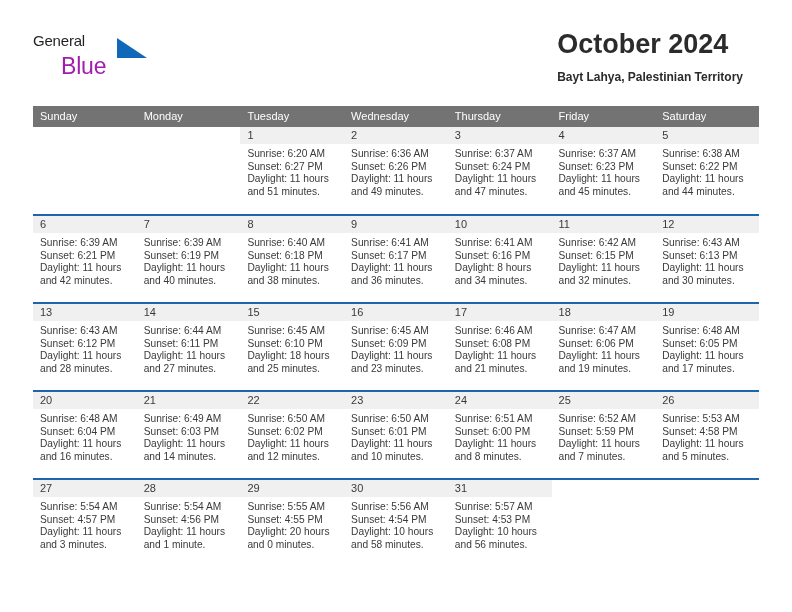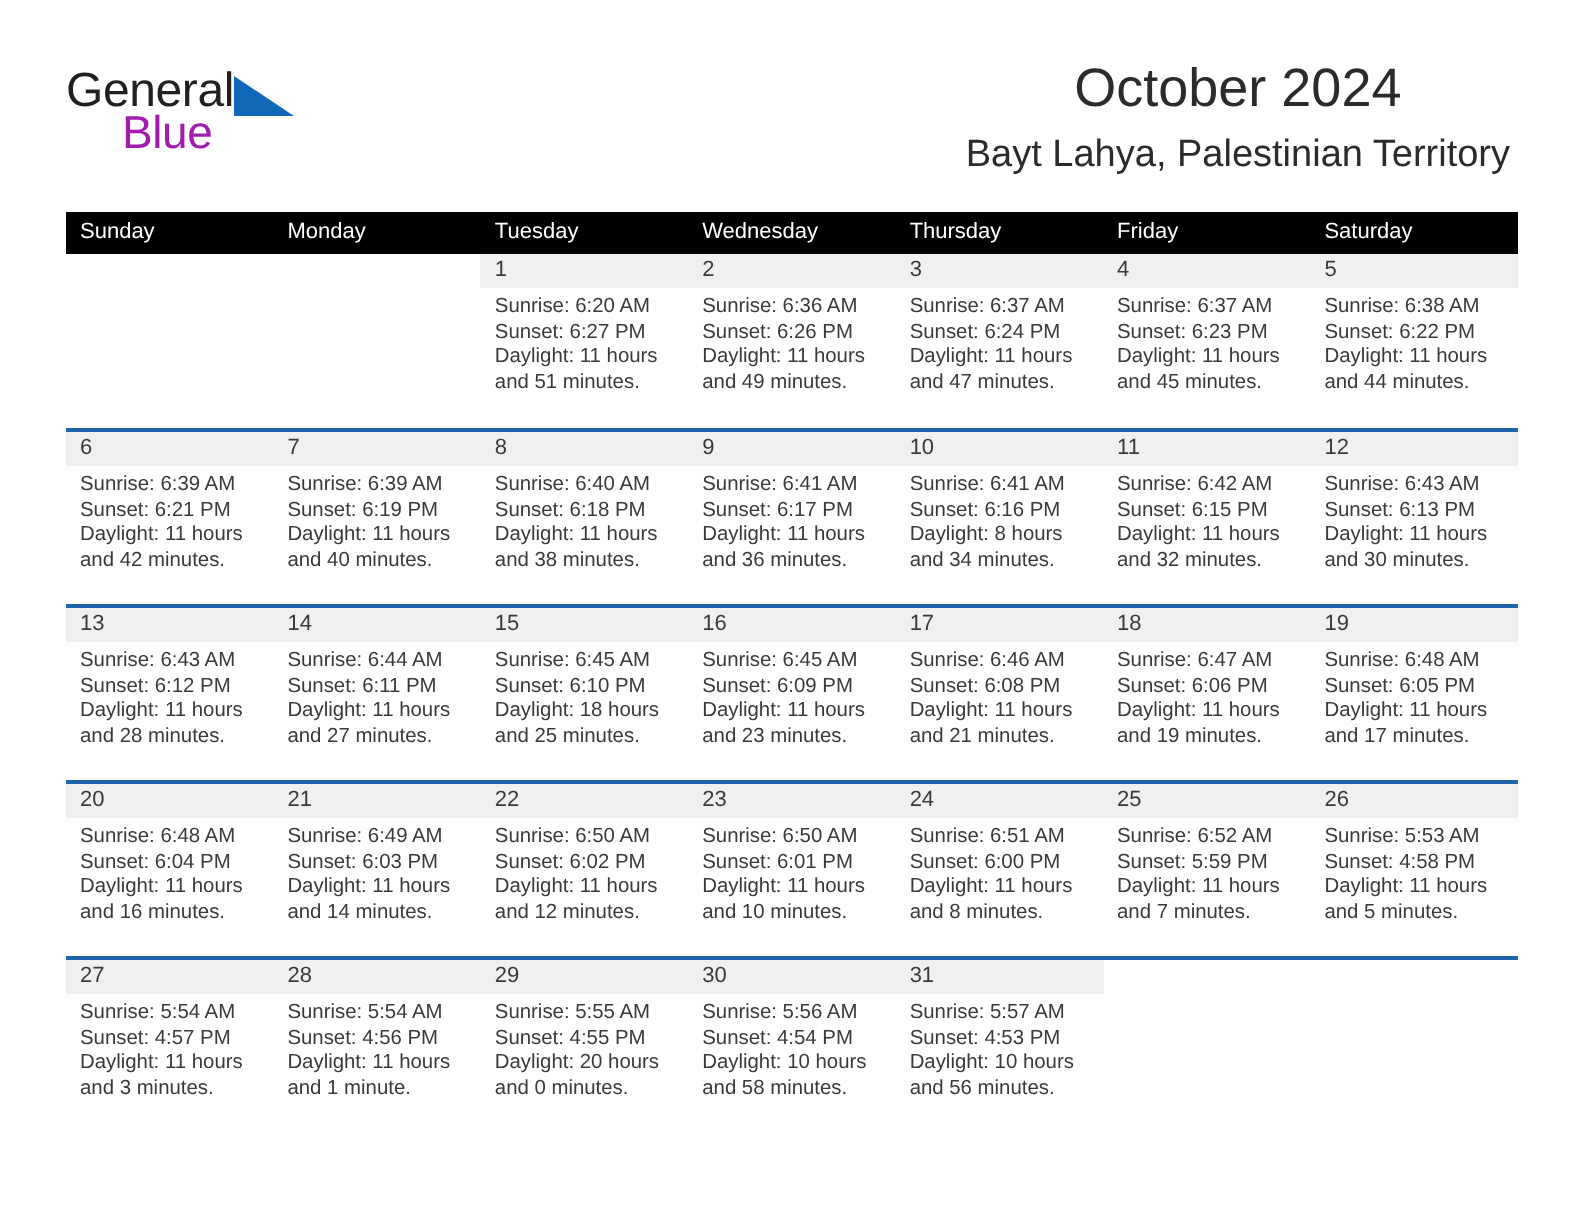--- a/index.html
+++ b/index.html
@@ -33,21 +33,21 @@
     position: absolute;
     left: 0;
     top: 4px;
     width: 130px;
     height: 52px;
   }
   .logo-general {
     position: absolute;
     left: 0;
     top: 0;
-    font-size: 24px;
+    font-size: 15px;
     letter-spacing: -0.2px;
     color: #231f20;
     font-family: "Liberation Sans", sans-serif;
   }
   .logo-blue {
     position: absolute;
     left: 28px;
     top: 21px;
     font-size: 23px;
     letter-spacing: -0.2px;
@@ -59,51 +59,52 @@
     left: 84px;
     top: 6px;
     width: 0;
     height: 0;
     border-left: 30px solid #1268b8;
     border-top: 20px solid transparent;
   }
 
   .title-block {
     position: absolute;
-    right: 4px;
+    right: 16px;
     top: 0;
-    text-align: center;
+    text-align: left;
+    font-weight: bold;
   }
   .cal-title {
     font-size: 27px;
     color: #2b2b2b;
     line-height: 32px;
     white-space: nowrap;
   }
   .cal-subtitle {
     margin-top: 9px;
-    font-size: 19px;
+    font-size: 12px;
     color: #2b2b2b;
     line-height: 17px;
     white-space: nowrap;
   }
 
   
   .calendar {
     position: absolute;
     left: 33px;
     top: 106px;
     width: 726px;
     border-collapse: collapse;
     table-layout: fixed;
   }
   .calendar col { width: 103.71px; }
 
   .dow-row th {
-    background: #000000;
+    background: #737373;
     color: #ffffff;
     font-size: 11px;
     font-weight: normal;
     text-align: left;
     padding: 4px 0 4px 7px;
     height: 19px;
     box-sizing: border-box;
     border: none;
     line-height: 13px;
   }

